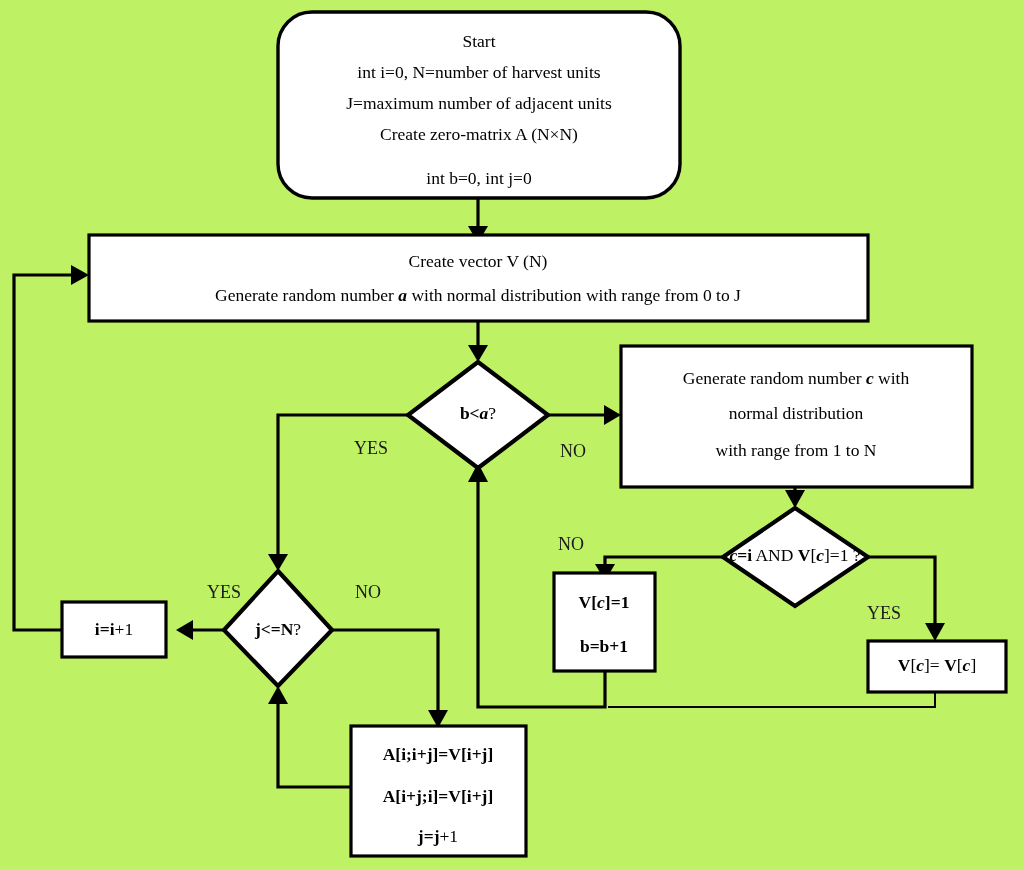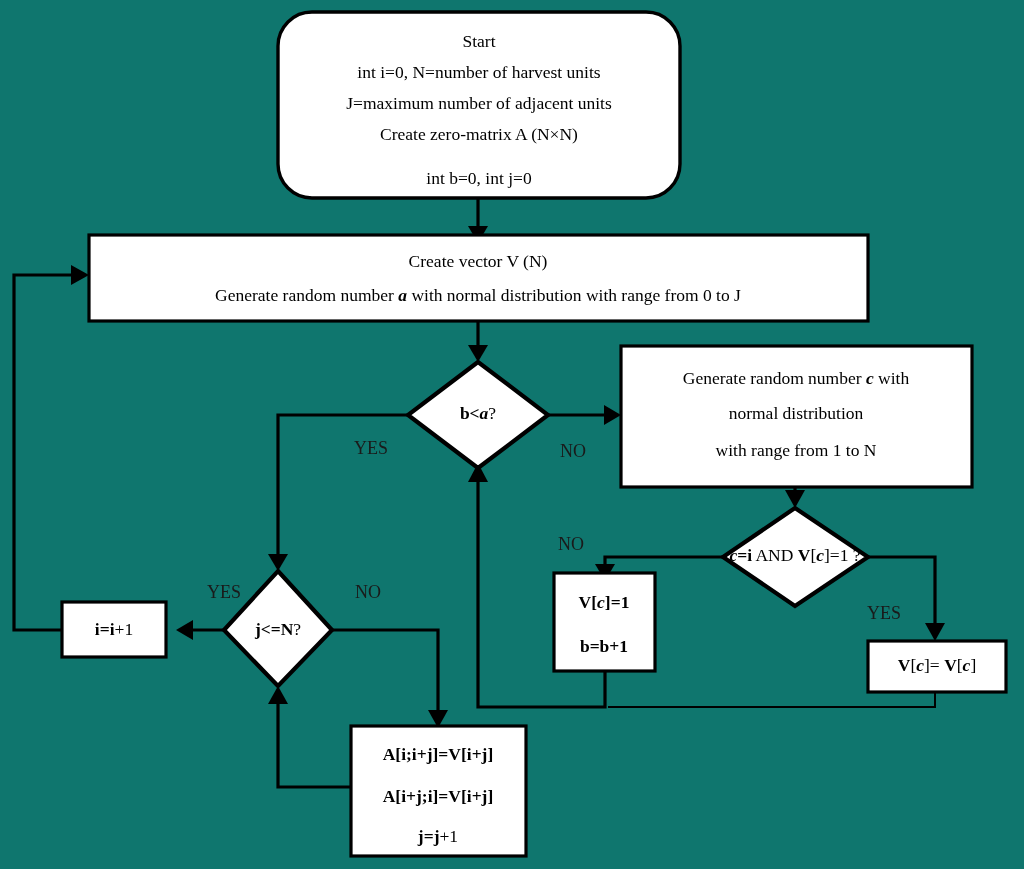--- a/index.html
+++ b/index.html
@@ -4,21 +4,21 @@
 <style>
   html, body {
     margin: 0;
     padding: 0;
     background: #ffffff;
   }
   #stage {
     position: relative;
     width: 1024px;
     height: 869px;
-    background: #0f766e;
+    background: #bef264;
     font-family: "Liberation Serif", serif;
     overflow: hidden;
   }
   svg#flow {
     position: absolute;
     top: 0;
     left: 0;
     width: 1024px;
     height: 869px;
   }

